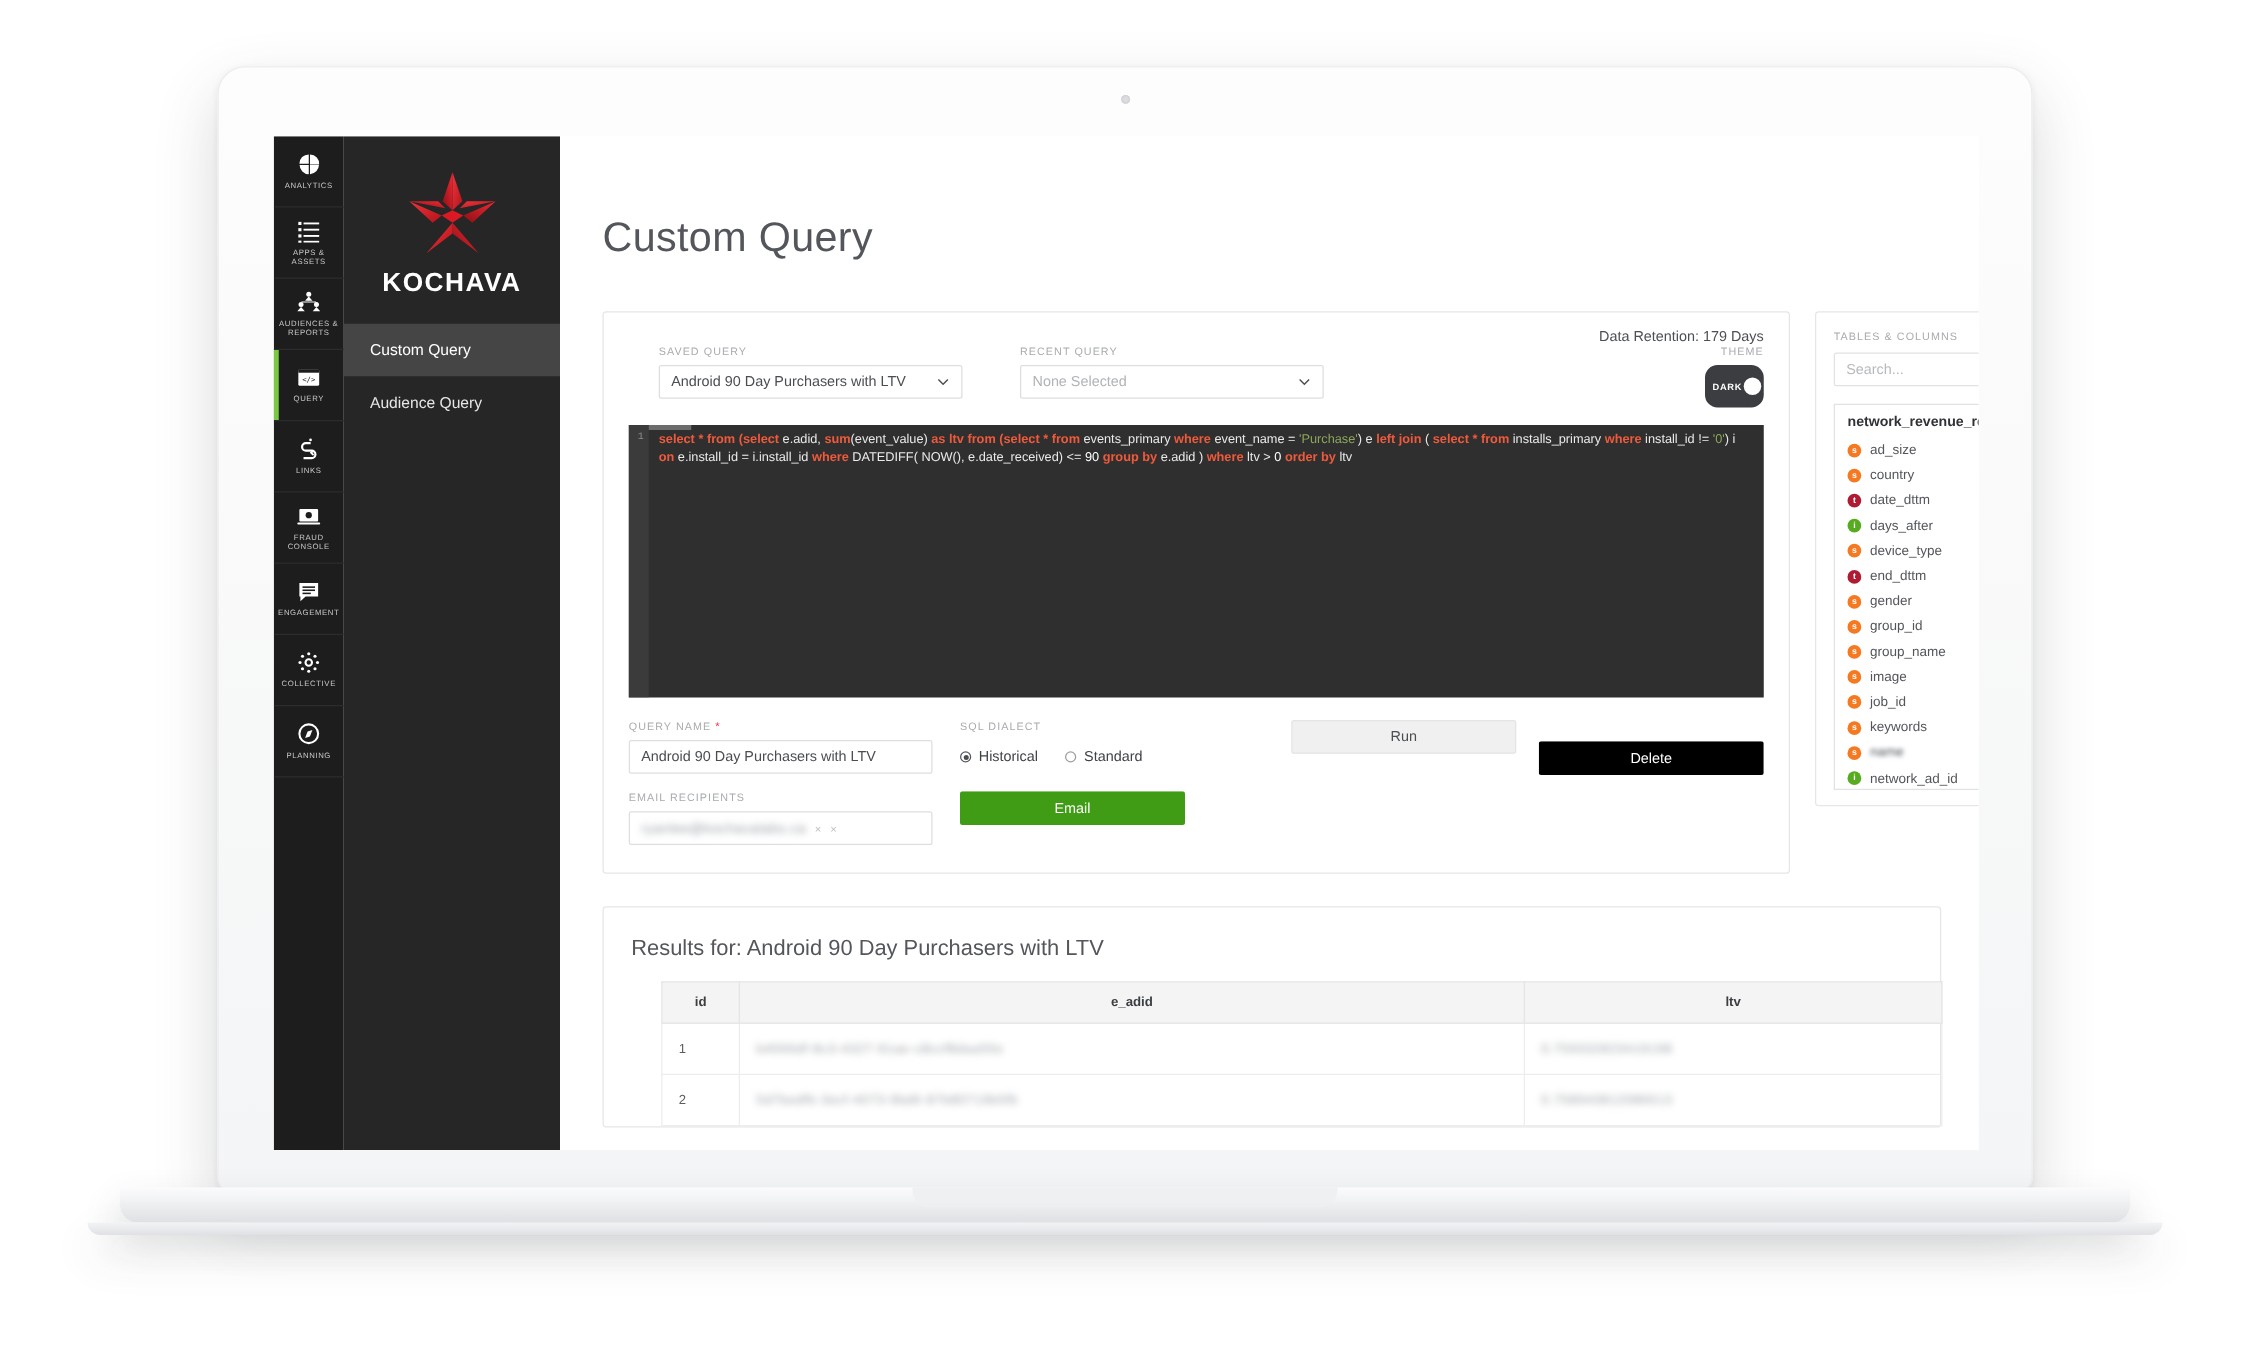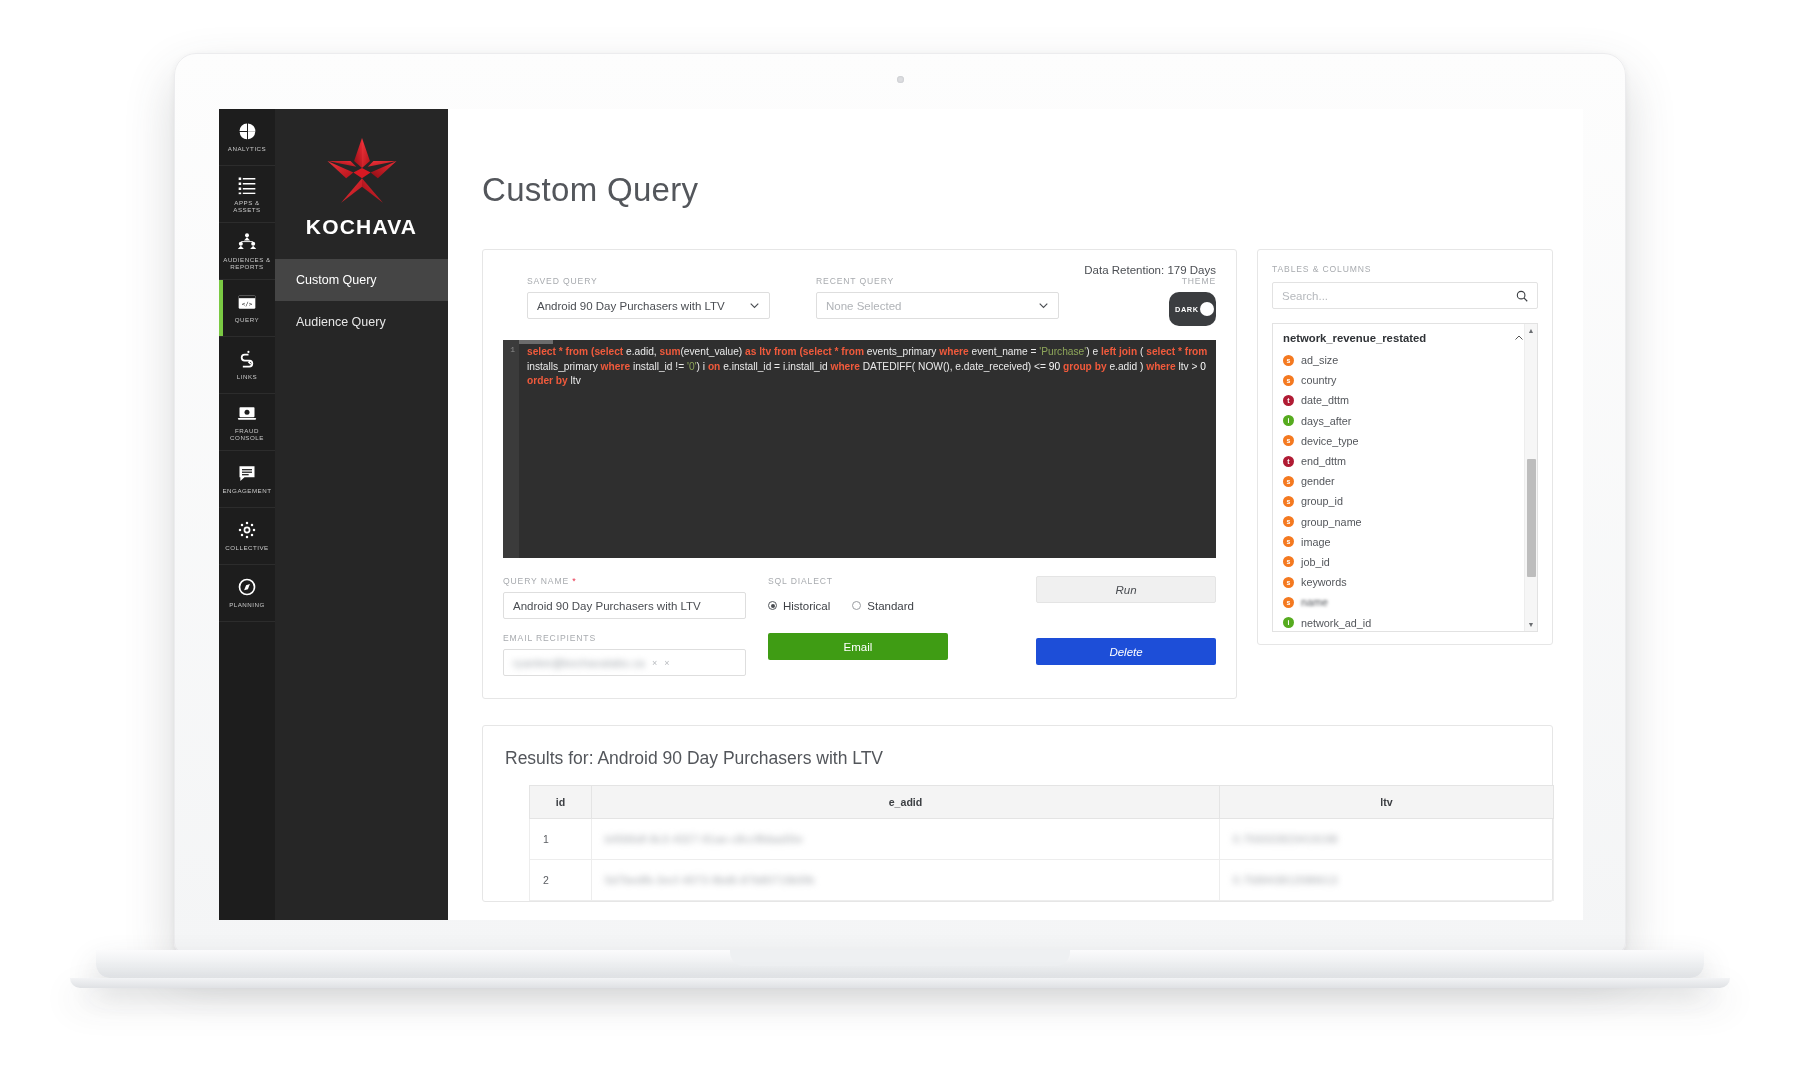--- a/index.html
+++ b/index.html
@@ -205,22 +205,22 @@
     width:4px; height:4px; border-radius:50%; background:#4a4d52;
   }
 
   .btn {
     width:180px; height:27px; border-radius:2px;
     display:flex; align-items:center; justify-content:center;
     font-size:11.5px; cursor:pointer; border:1px solid transparent;
   }
   .btn-run { background:#f0f0f0; color:#4a4d52; border-color:#e4e4e4; }
   .btn-email { background:#3f9c14; color:#fff; width:180px; }
-  .btn-delete { background:#1d4ed8; color:#fff; }
-  .bf-actions { display:flex; flex-direction:column; gap:18px; flex:1 1 auto;font-style:italic; }
+  .btn-delete { background:#000000; color:#fff; }
+  .bf-actions { display:flex; flex-direction:row; gap:18px; flex:1 1 auto; }
   .bf-actions .line { display:flex; gap:22px; justify-content:flex-end; }
 
   
   .tc-label { font-size:8.6px; letter-spacing:.85px; color:#a8abaf; text-transform:uppercase; margin-bottom:8px;}
   .search-box {
     height:27px; border:1px solid #e2e2e2; border-radius:2px;
     display:flex; align-items:center; justify-content:space-between;
     padding:0 8px 0 9px; margin-bottom:14px;
   }
   .search-box span { font-size:11.5px; color:#b6b9bd; }

